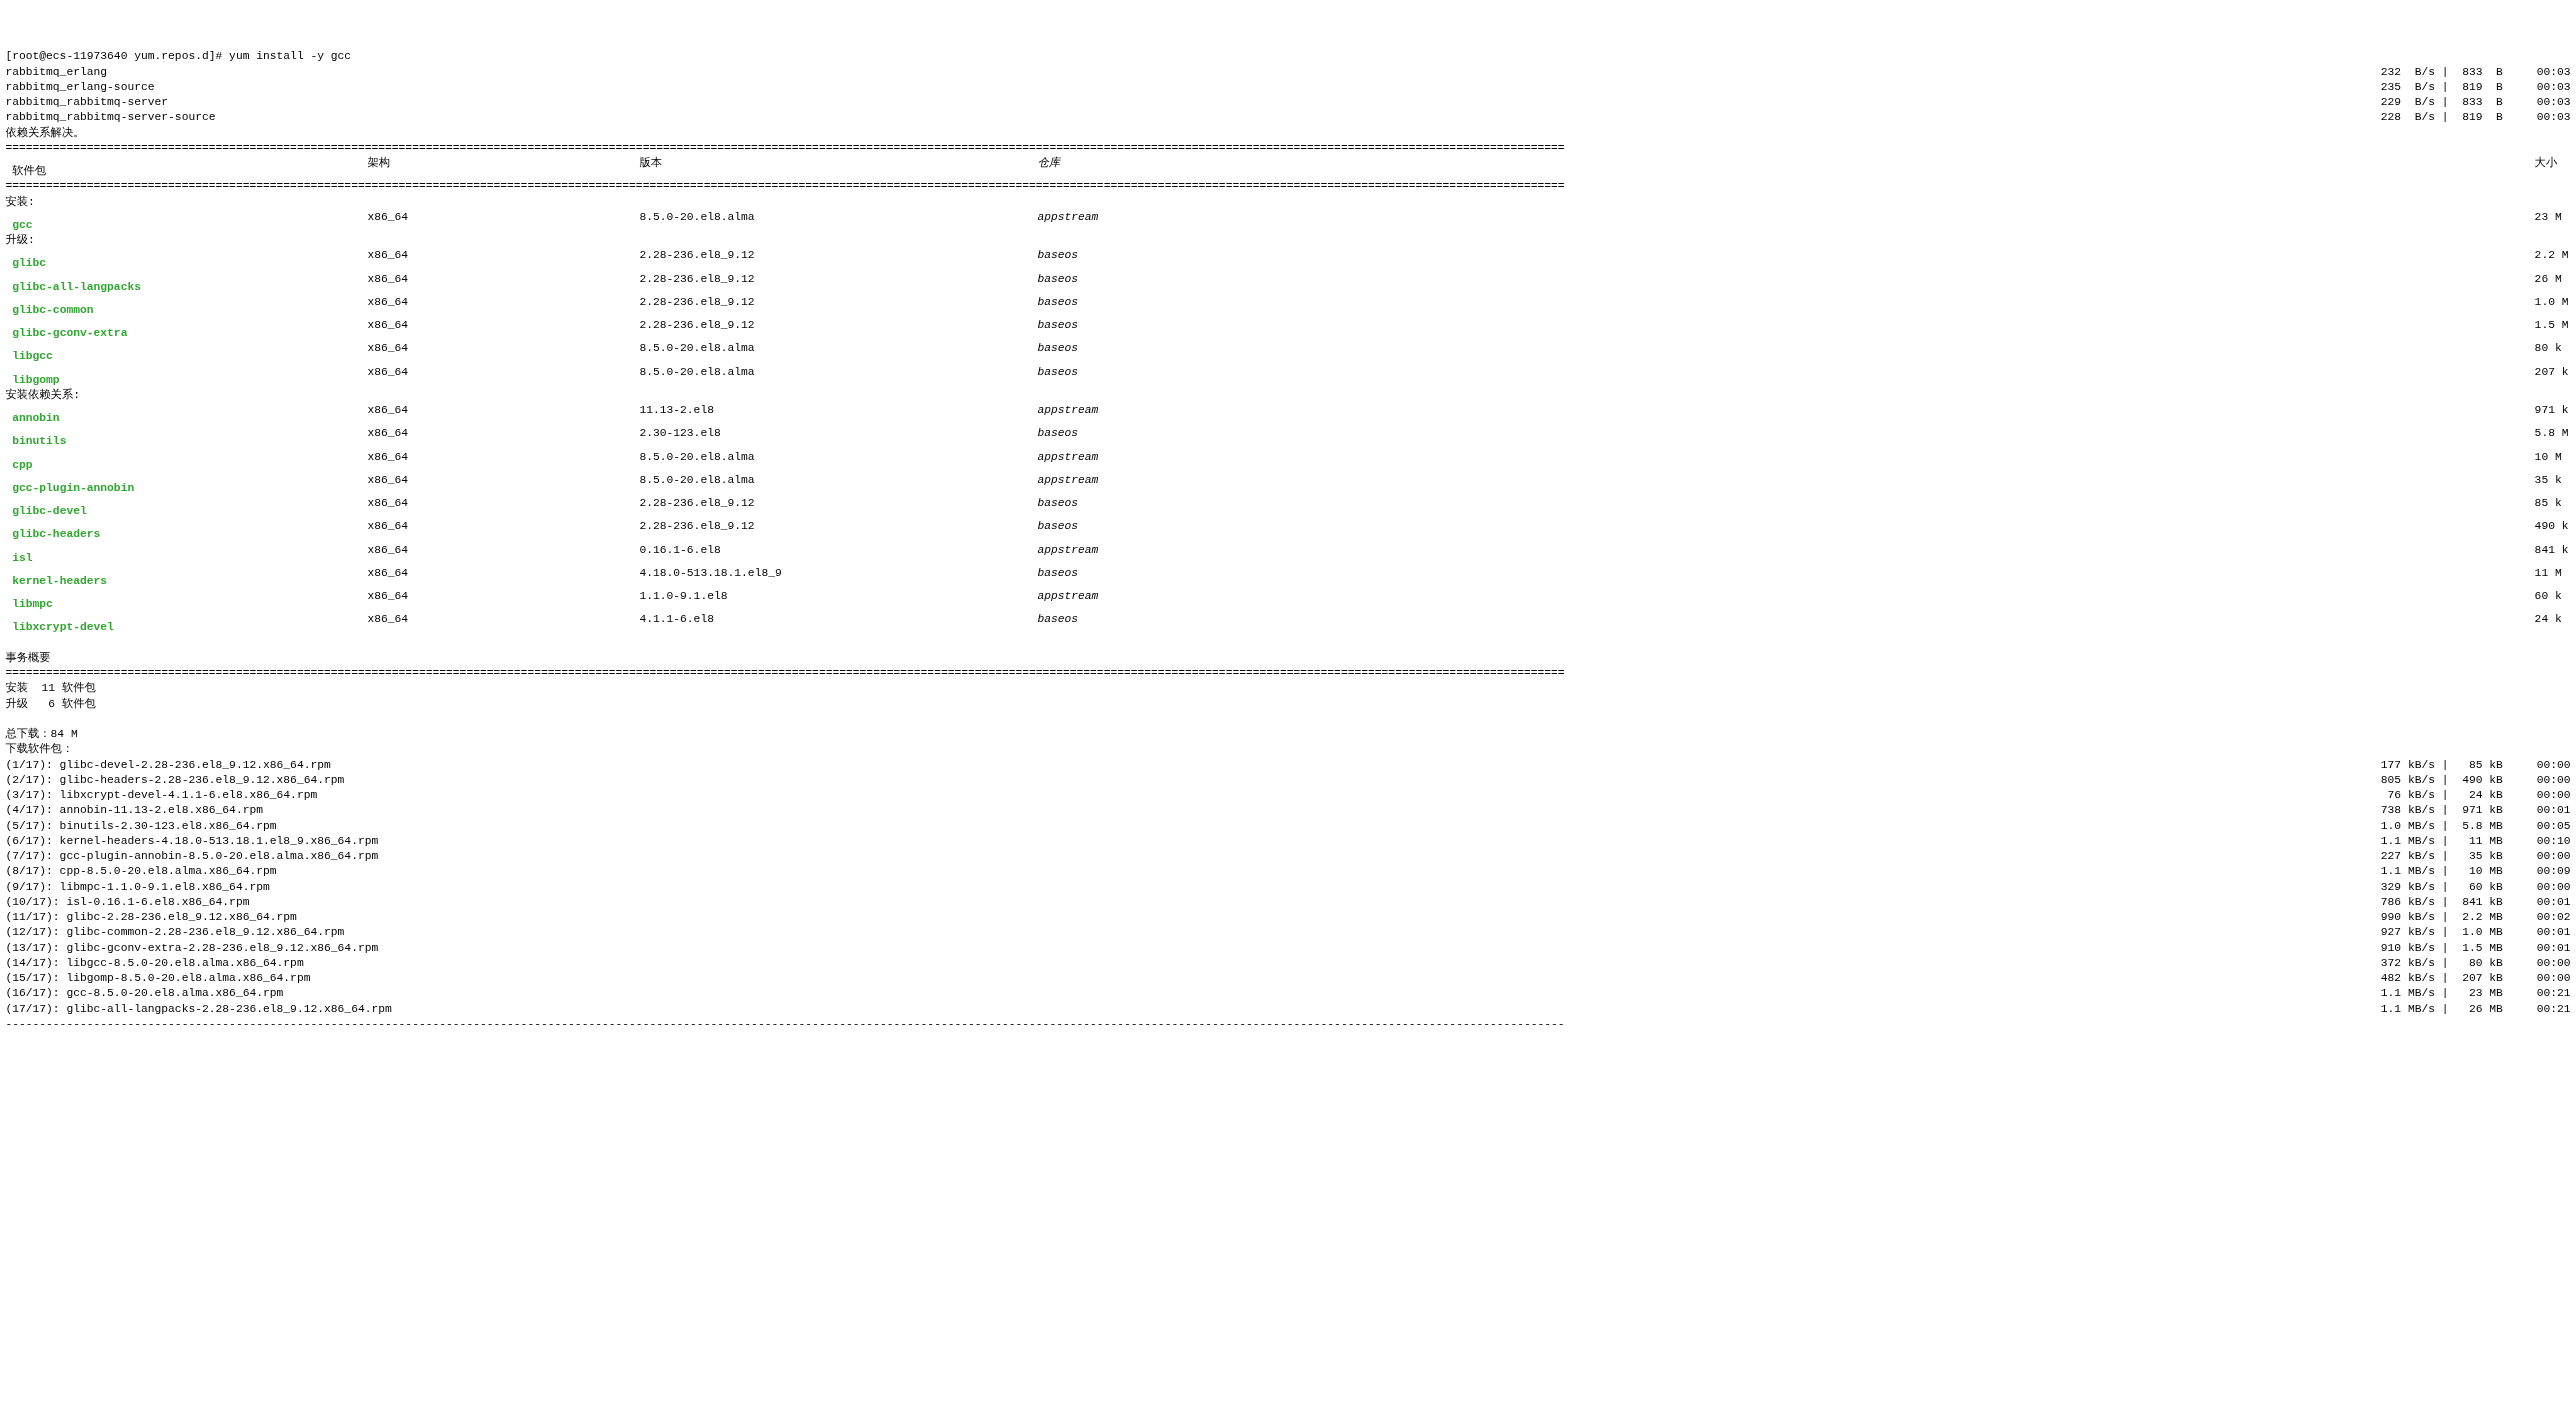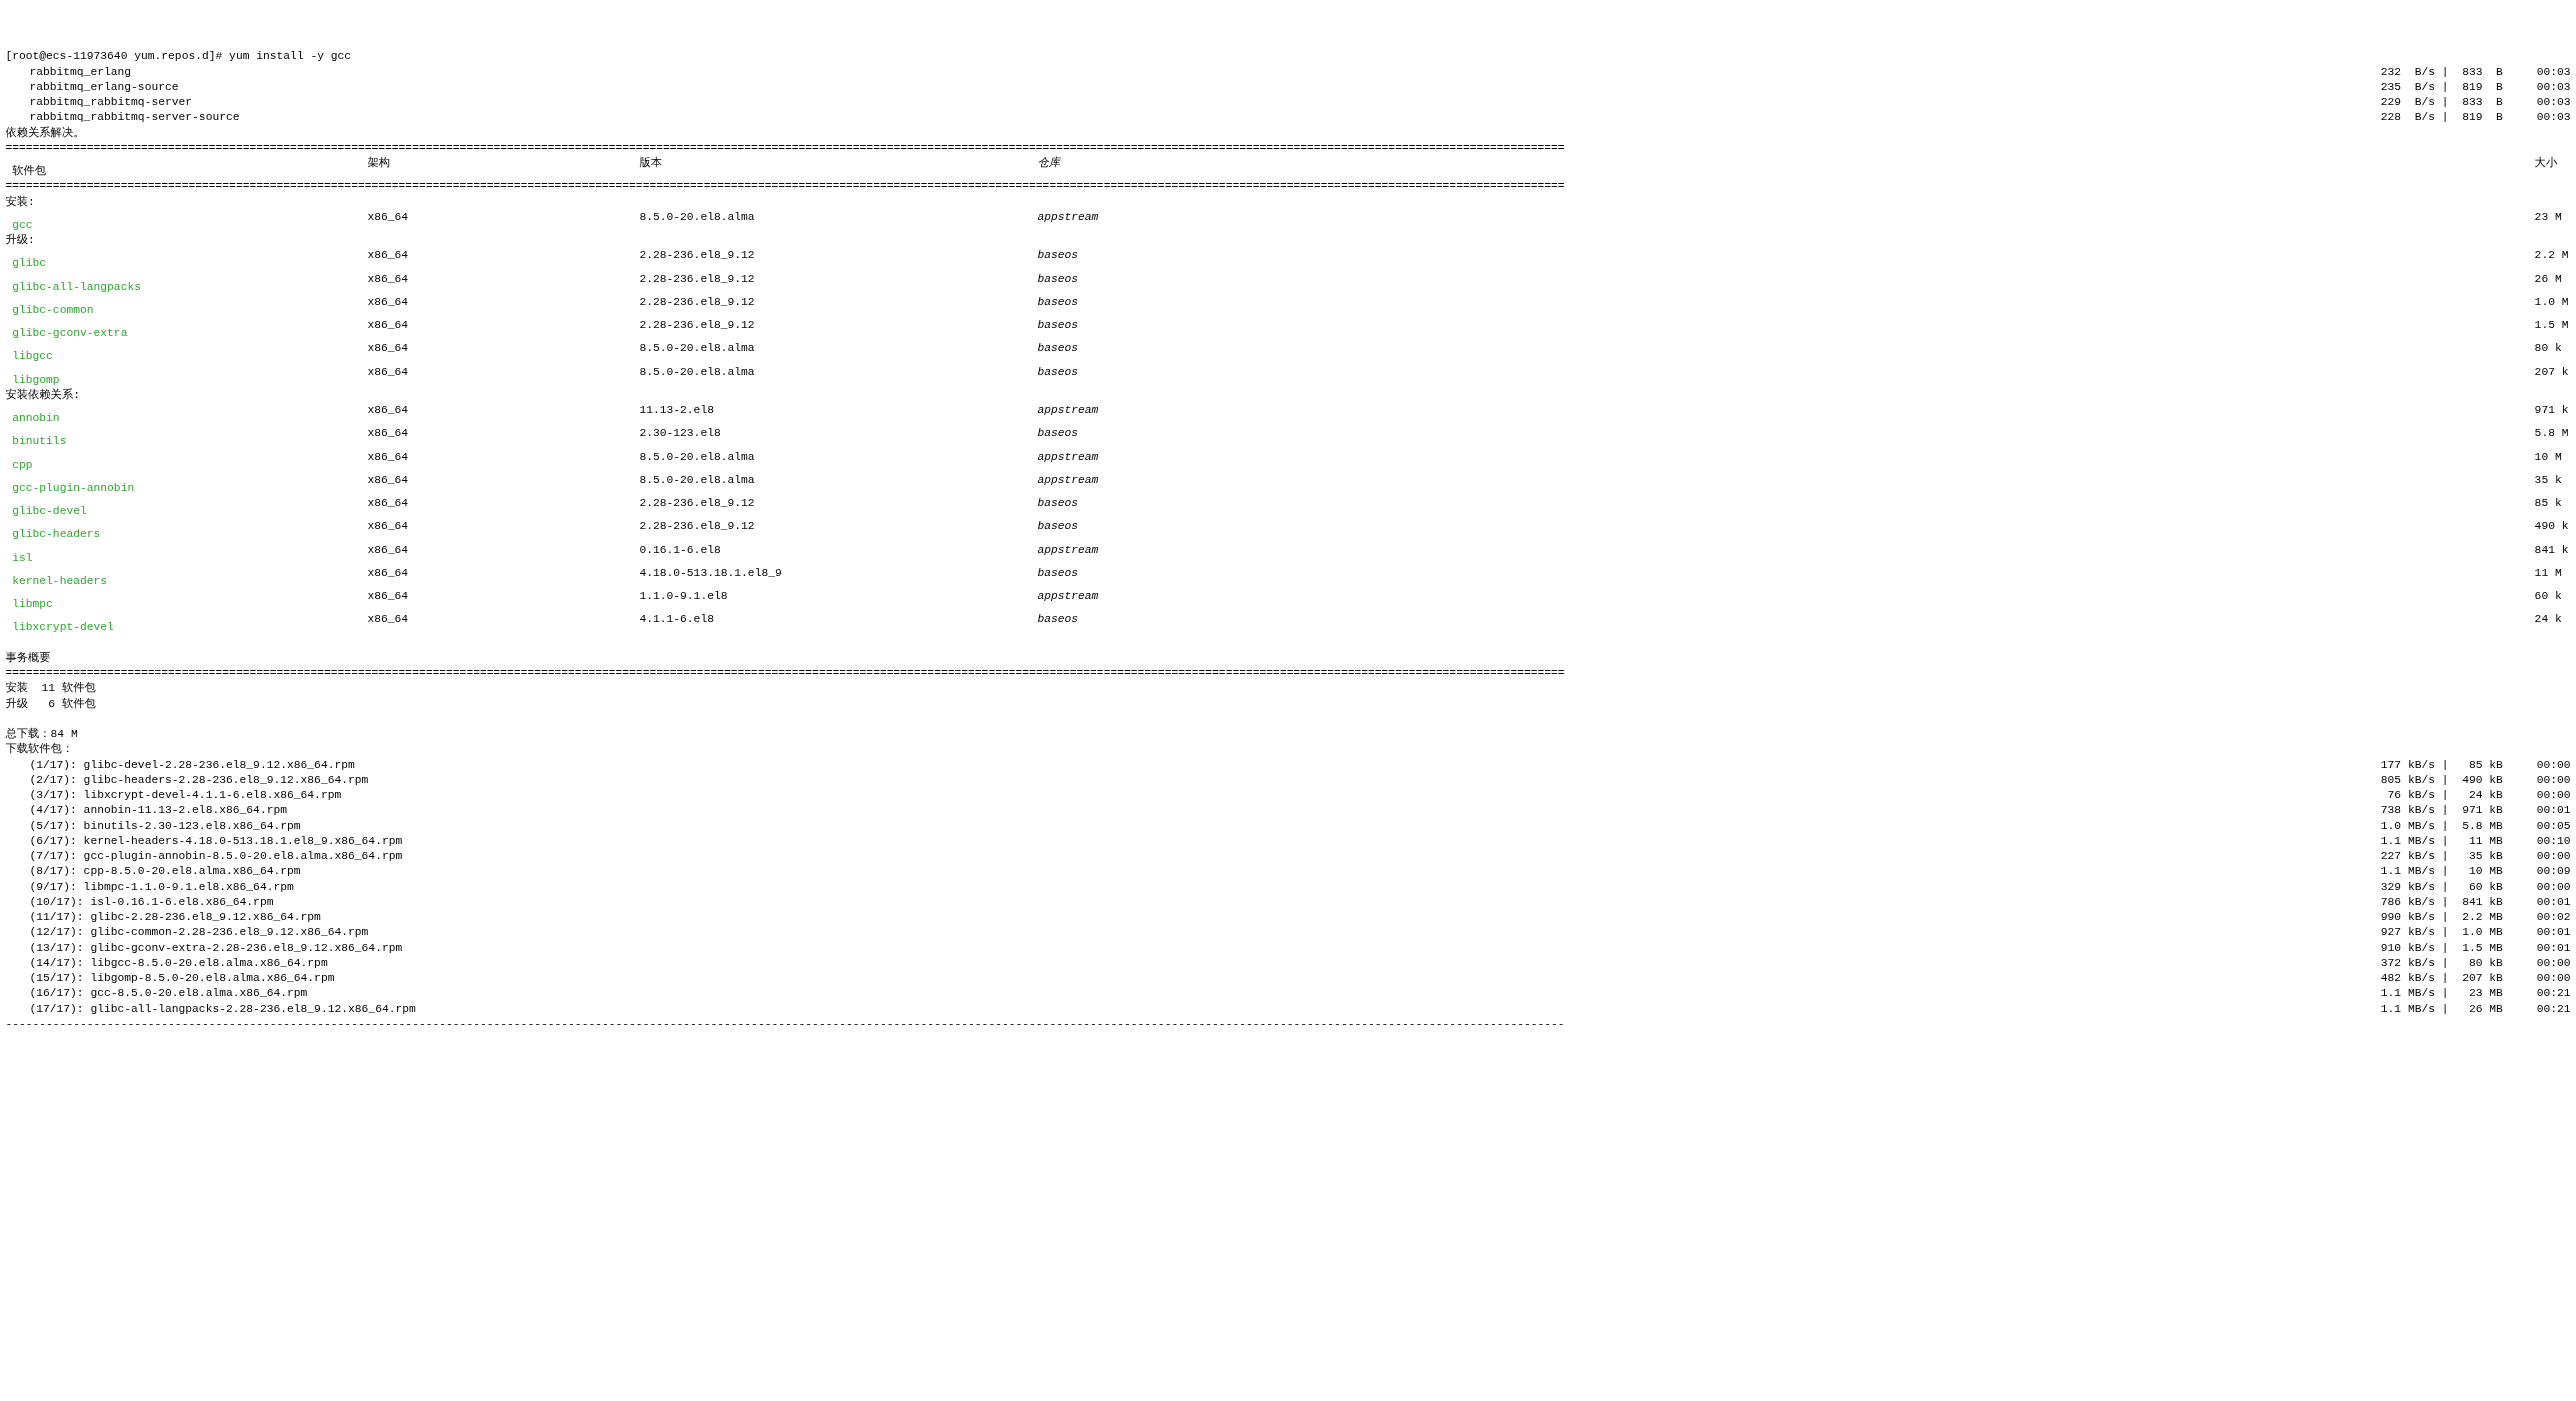--- a/index.html
+++ b/index.html
@@ -5,38 +5,37 @@
   body {
     font-family: "Menlo", "Consolas", "Courier New", monospace;
     font-size: 11.3px;
     line-height: 1.35;
     color: #000;
     background: #fff;
     margin: 0;
     padding: 3.6px 5.4px;
     white-space: pre;
   }
-  .green { color: #2fa82f; font-weight: normal; }
+  .green { color: #2fa82f; font-weight: bold; }
   .row {
     display: flex;
   }
   .col-pkg   { width: 362px; margin-top: 8px; }
   .col-arch  { width: 272px; }
   .col-ver   { width: 398px; }
   .col-repo  { width: 272px; font-style: italic; }
   .col-size  { width: 36px; margin-left: auto;}
   .divider {
     overflow: hidden;
     text-overflow: clip;
     display: block;
     width: 100%;
   }
   .dlrow {
     display:flex;
-    margin-left:24px;
   }
   .dlrow .file { flex:1; }
   .dlrow .stats { text-align:center; white-space:pre;}
 </style>
 </head>
 <body>
 
 
 <div id="out"><div>[root@ecs-11973640 yum.repos.d]# yum install -y gcc</div><div class="dlrow"><span class="file">rabbitmq_erlang</span><span class="stats"> 232  B/s |  833  B     00:03</span></div><div class="dlrow"><span class="file">rabbitmq_erlang-source</span><span class="stats"> 235  B/s |  819  B     00:03</span></div><div class="dlrow"><span class="file">rabbitmq_rabbitmq-server</span><span class="stats"> 229  B/s |  833  B     00:03</span></div><div class="dlrow"><span class="file">rabbitmq_rabbitmq-server-source</span><span class="stats"> 228  B/s |  819  B     00:03</span></div><div>依赖关系解决。</div><div class="divider">======================================================================================================================================================================================================================================</div><div class="row"><span class="col-pkg"> 软件包</span><span class="col-arch">架构</span><span class="col-ver">版本</span><span class="col-repo">仓库</span><span class="col-size">大小</span></div><div class="divider">======================================================================================================================================================================================================================================</div><div>安装:</div><div class="row"><span class="col-pkg"> <span class="green">gcc</span></span><span class="col-arch">x86_64</span><span class="col-ver">8.5.0-20.el8.alma</span><span class="col-repo">appstream</span><span class="col-size">23 M</span></div><div>升级:</div><div class="row"><span class="col-pkg"> <span class="green">glibc</span></span><span class="col-arch">x86_64</span><span class="col-ver">2.28-236.el8_9.12</span><span class="col-repo">baseos</span><span class="col-size">2.2 M</span></div><div class="row"><span class="col-pkg"> <span class="green">glibc-all-langpacks</span></span><span class="col-arch">x86_64</span><span class="col-ver">2.28-236.el8_9.12</span><span class="col-repo">baseos</span><span class="col-size">26 M</span></div><div class="row"><span class="col-pkg"> <span class="green">glibc-common</span></span><span class="col-arch">x86_64</span><span class="col-ver">2.28-236.el8_9.12</span><span class="col-repo">baseos</span><span class="col-size">1.0 M</span></div><div class="row"><span class="col-pkg"> <span class="green">glibc-gconv-extra</span></span><span class="col-arch">x86_64</span><span class="col-ver">2.28-236.el8_9.12</span><span class="col-repo">baseos</span><span class="col-size">1.5 M</span></div><div class="row"><span class="col-pkg"> <span class="green">libgcc</span></span><span class="col-arch">x86_64</span><span class="col-ver">8.5.0-20.el8.alma</span><span class="col-repo">baseos</span><span class="col-size">80 k</span></div><div class="row"><span class="col-pkg"> <span class="green">libgomp</span></span><span class="col-arch">x86_64</span><span class="col-ver">8.5.0-20.el8.alma</span><span class="col-repo">baseos</span><span class="col-size">207 k</span></div><div>安装依赖关系:</div><div class="row"><span class="col-pkg"> <span class="green">annobin</span></span><span class="col-arch">x86_64</span><span class="col-ver">11.13-2.el8</span><span class="col-repo">appstream</span><span class="col-size">971 k</span></div><div class="row"><span class="col-pkg"> <span class="green">binutils</span></span><span class="col-arch">x86_64</span><span class="col-ver">2.30-123.el8</span><span class="col-repo">baseos</span><span class="col-size">5.8 M</span></div><div class="row"><span class="col-pkg"> <span class="green">cpp</span></span><span class="col-arch">x86_64</span><span class="col-ver">8.5.0-20.el8.alma</span><span class="col-repo">appstream</span><span class="col-size">10 M</span></div><div class="row"><span class="col-pkg"> <span class="green">gcc-plugin-annobin</span></span><span class="col-arch">x86_64</span><span class="col-ver">8.5.0-20.el8.alma</span><span class="col-repo">appstream</span><span class="col-size">35 k</span></div><div class="row"><span class="col-pkg"> <span class="green">glibc-devel</span></span><span class="col-arch">x86_64</span><span class="col-ver">2.28-236.el8_9.12</span><span class="col-repo">baseos</span><span class="col-size">85 k</span></div><div class="row"><span class="col-pkg"> <span class="green">glibc-headers</span></span><span class="col-arch">x86_64</span><span class="col-ver">2.28-236.el8_9.12</span><span class="col-repo">baseos</span><span class="col-size">490 k</span></div><div class="row"><span class="col-pkg"> <span class="green">isl</span></span><span class="col-arch">x86_64</span><span class="col-ver">0.16.1-6.el8</span><span class="col-repo">appstream</span><span class="col-size">841 k</span></div><div class="row"><span class="col-pkg"> <span class="green">kernel-headers</span></span><span class="col-arch">x86_64</span><span class="col-ver">4.18.0-513.18.1.el8_9</span><span class="col-repo">baseos</span><span class="col-size">11 M</span></div><div class="row"><span class="col-pkg"> <span class="green">libmpc</span></span><span class="col-arch">x86_64</span><span class="col-ver">1.1.0-9.1.el8</span><span class="col-repo">appstream</span><span class="col-size">60 k</span></div><div class="row"><span class="col-pkg"> <span class="green">libxcrypt-devel</span></span><span class="col-arch">x86_64</span><span class="col-ver">4.1.1-6.el8</span><span class="col-repo">baseos</span><span class="col-size">24 k</span></div><div> </div><div>事务概要</div><div class="divider">======================================================================================================================================================================================================================================</div><div>安装  11 软件包</div><div>升级   6 软件包</div><div> </div><div>总下载：84 M</div><div>下载软件包：</div><div class="dlrow"><span class="file">(1/17): glibc-devel-2.28-236.el8_9.12.x86_64.rpm</span><span class="stats"> 177 kB/s |   85 kB     00:00</span></div><div class="dlrow"><span class="file">(2/17): glibc-headers-2.28-236.el8_9.12.x86_64.rpm</span><span class="stats"> 805 kB/s |  490 kB     00:00</span></div><div class="dlrow"><span class="file">(3/17): libxcrypt-devel-4.1.1-6.el8.x86_64.rpm</span><span class="stats">  76 kB/s |   24 kB     00:00</span></div><div class="dlrow"><span class="file">(4/17): annobin-11.13-2.el8.x86_64.rpm</span><span class="stats"> 738 kB/s |  971 kB     00:01</span></div><div class="dlrow"><span class="file">(5/17): binutils-2.30-123.el8.x86_64.rpm</span><span class="stats"> 1.0 MB/s |  5.8 MB     00:05</span></div><div class="dlrow"><span class="file">(6/17): kernel-headers-4.18.0-513.18.1.el8_9.x86_64.rpm</span><span class="stats"> 1.1 MB/s |   11 MB     00:10</span></div><div class="dlrow"><span class="file">(7/17): gcc-plugin-annobin-8.5.0-20.el8.alma.x86_64.rpm</span><span class="stats"> 227 kB/s |   35 kB     00:00</span></div><div class="dlrow"><span class="file">(8/17): cpp-8.5.0-20.el8.alma.x86_64.rpm</span><span class="stats"> 1.1 MB/s |   10 MB     00:09</span></div><div class="dlrow"><span class="file">(9/17): libmpc-1.1.0-9.1.el8.x86_64.rpm</span><span class="stats"> 329 kB/s |   60 kB     00:00</span></div><div class="dlrow"><span class="file">(10/17): isl-0.16.1-6.el8.x86_64.rpm</span><span class="stats"> 786 kB/s |  841 kB     00:01</span></div><div class="dlrow"><span class="file">(11/17): glibc-2.28-236.el8_9.12.x86_64.rpm</span><span class="stats"> 990 kB/s |  2.2 MB     00:02</span></div><div class="dlrow"><span class="file">(12/17): glibc-common-2.28-236.el8_9.12.x86_64.rpm</span><span class="stats"> 927 kB/s |  1.0 MB     00:01</span></div><div class="dlrow"><span class="file">(13/17): glibc-gconv-extra-2.28-236.el8_9.12.x86_64.rpm</span><span class="stats"> 910 kB/s |  1.5 MB     00:01</span></div><div class="dlrow"><span class="file">(14/17): libgcc-8.5.0-20.el8.alma.x86_64.rpm</span><span class="stats"> 372 kB/s |   80 kB     00:00</span></div><div class="dlrow"><span class="file">(15/17): libgomp-8.5.0-20.el8.alma.x86_64.rpm</span><span class="stats"> 482 kB/s |  207 kB     00:00</span></div><div class="dlrow"><span class="file">(16/17): gcc-8.5.0-20.el8.alma.x86_64.rpm</span><span class="stats"> 1.1 MB/s |   23 MB     00:21</span></div><div class="dlrow"><span class="file">(17/17): glibc-all-langpacks-2.28-236.el8_9.12.x86_64.rpm</span><span class="stats"> 1.1 MB/s |   26 MB     00:21</span></div><div class="divider">--------------------------------------------------------------------------------------------------------------------------------------------------------------------------------------------------------------------------------------</div></div>
 

